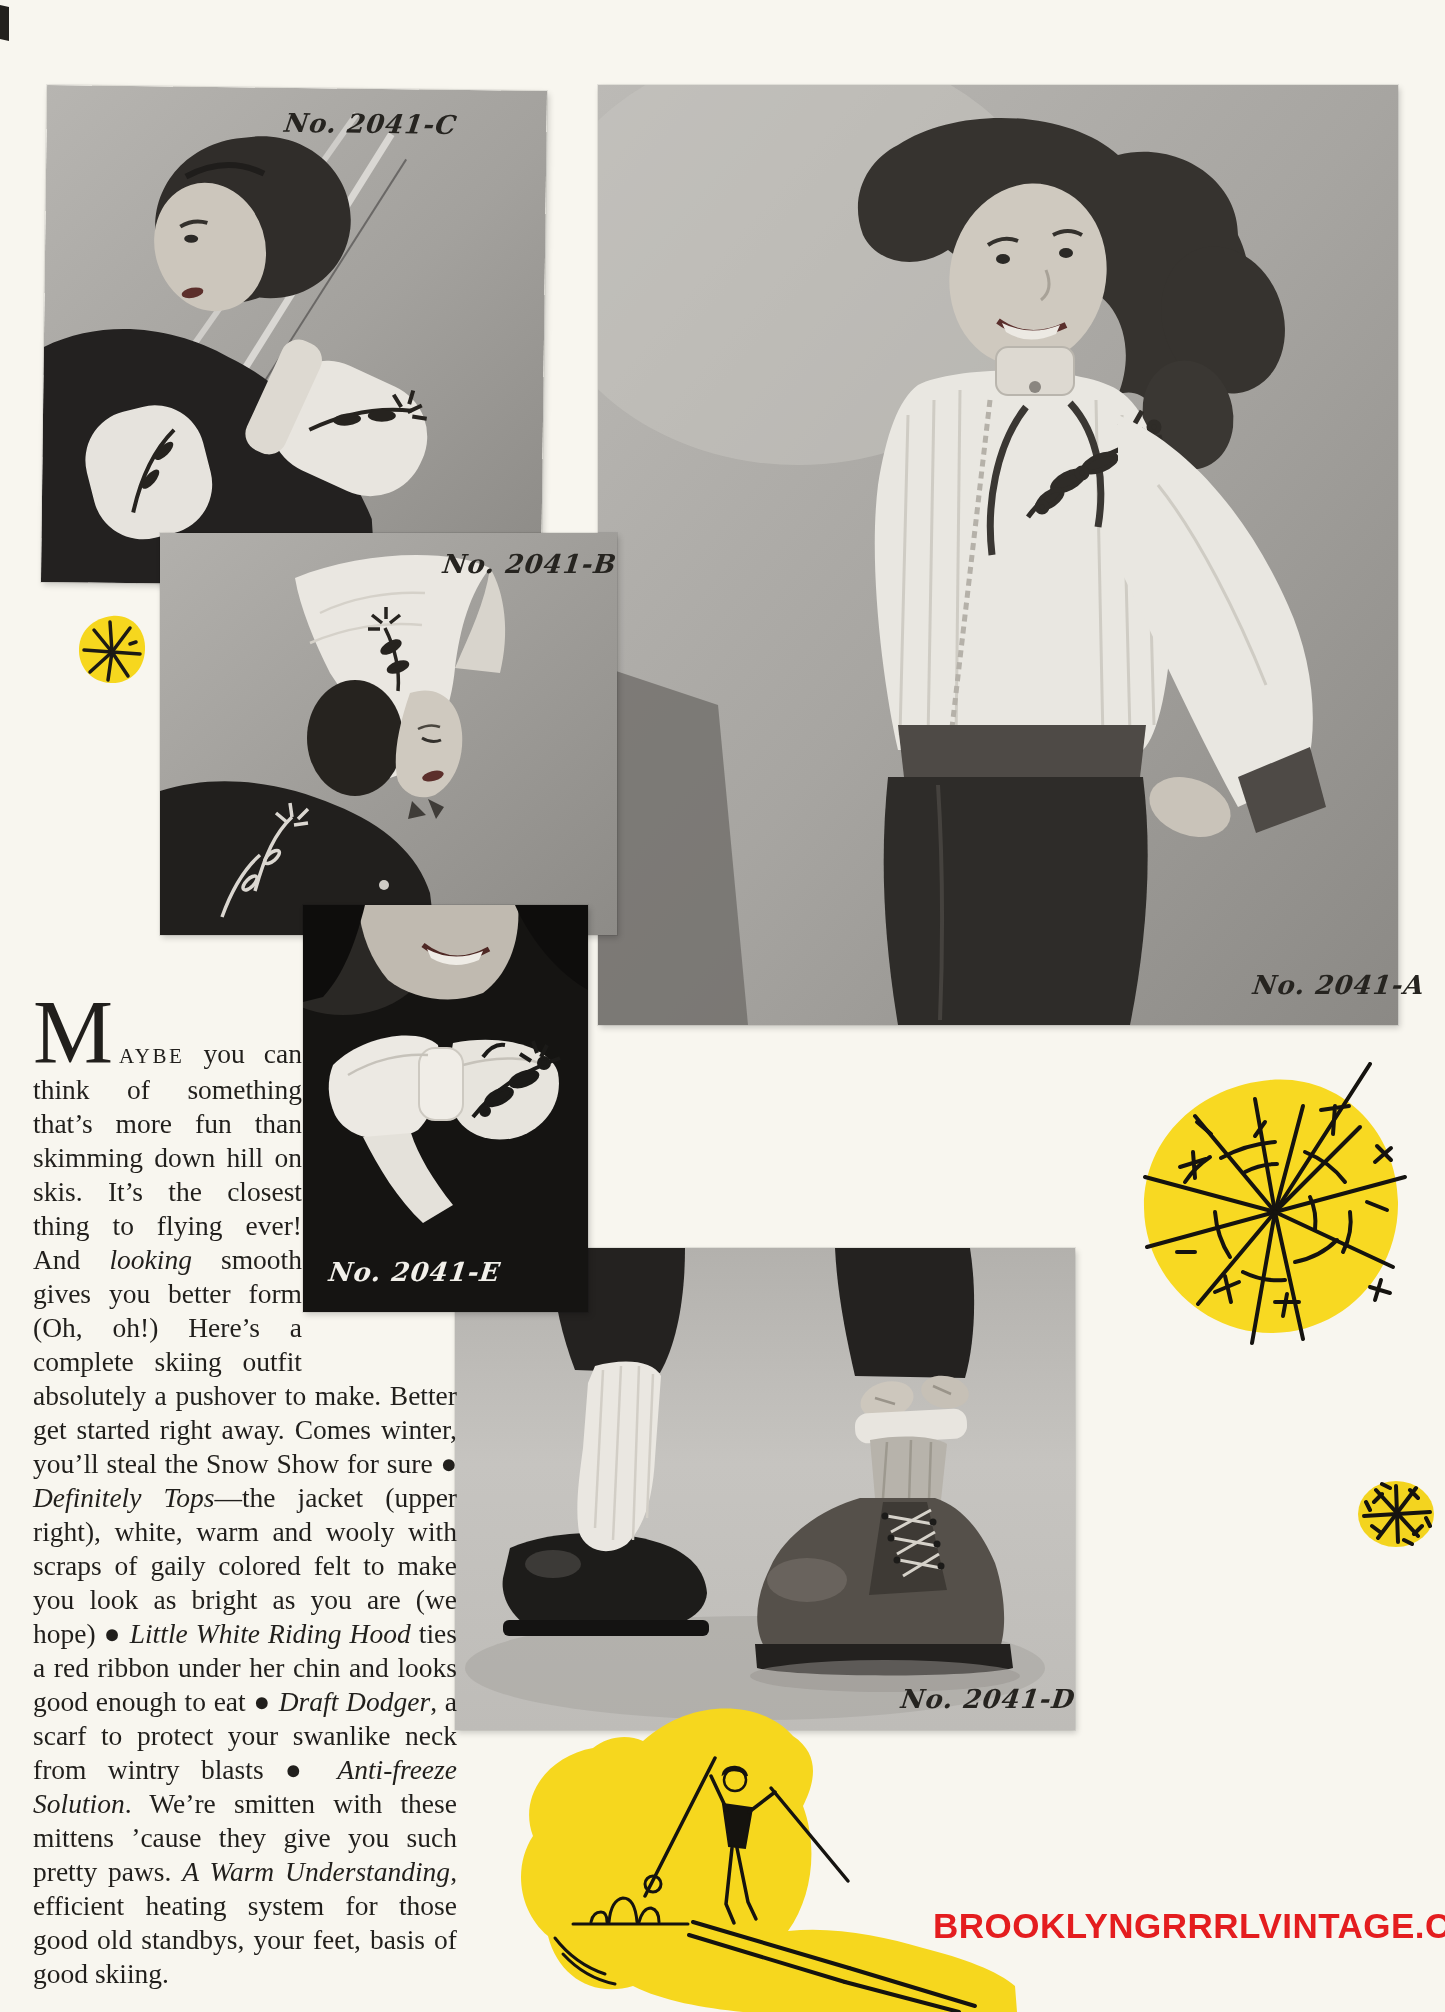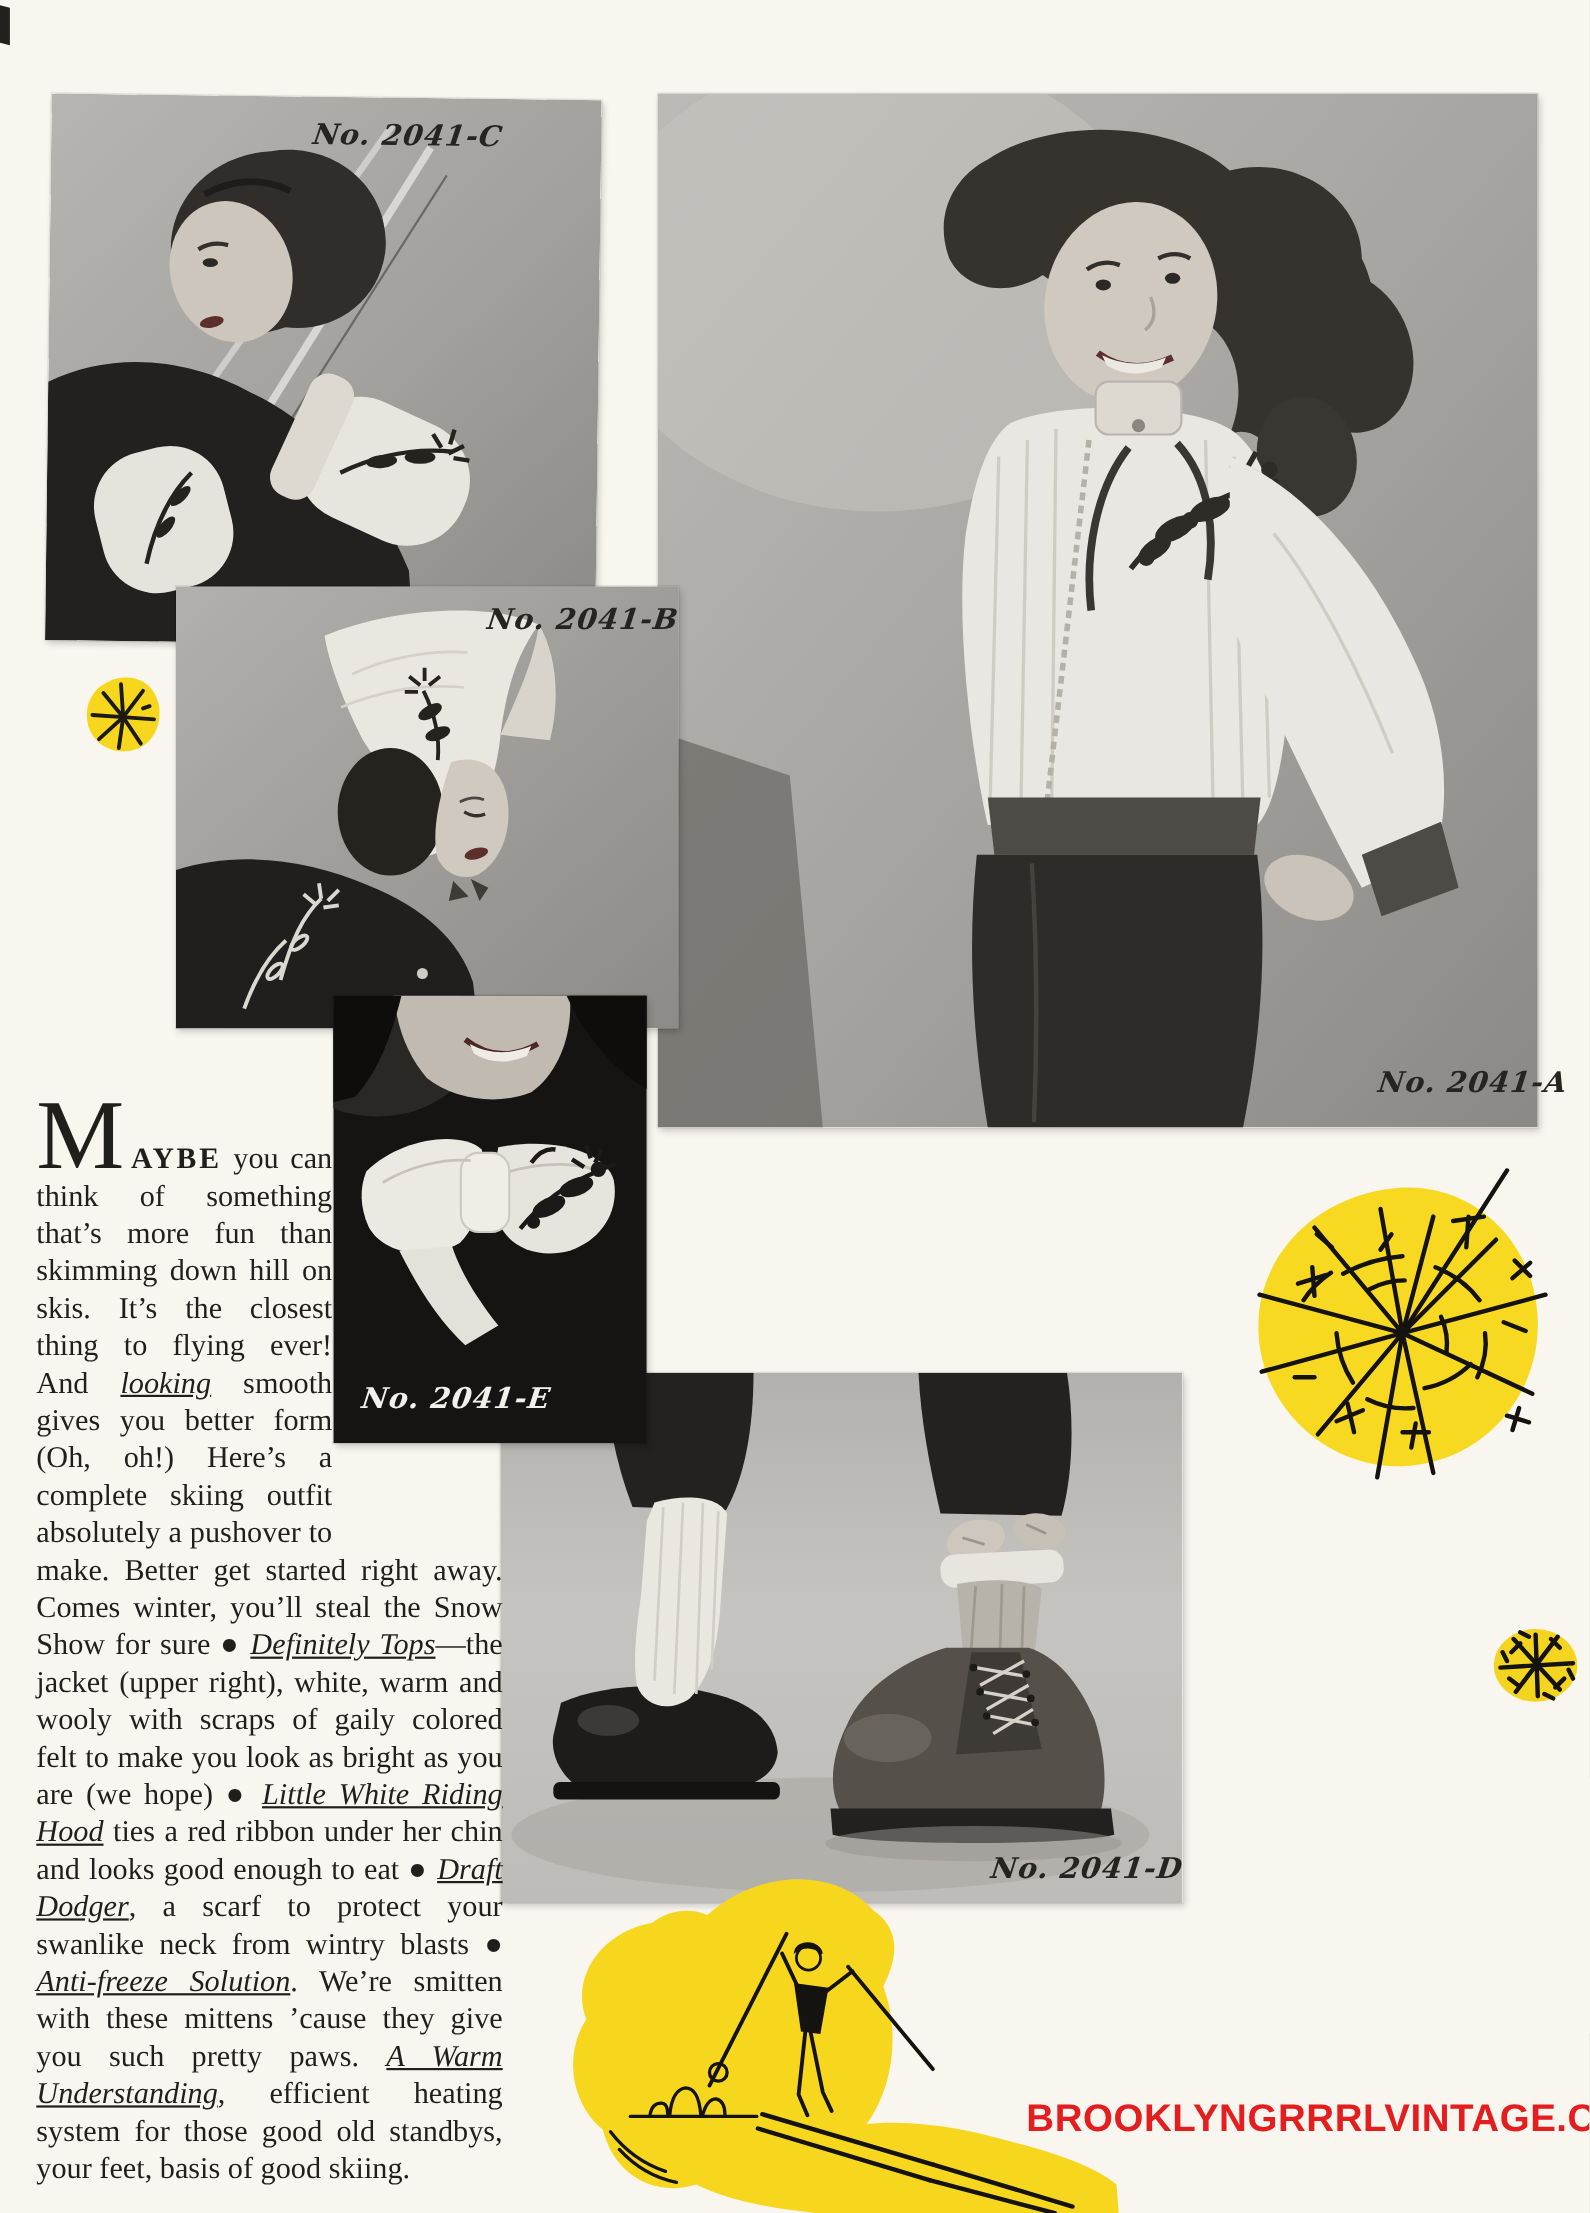--- a/index.html
+++ b/index.html
@@ -9,22 +9,22 @@
   .photo svg{display:block;width:100%;height:100%;}
   .photo-label{position:absolute;font-family:"DejaVu Serif",serif;font-style:italic;font-weight:700;
         font-size:26px;letter-spacing:1px;transform:skewX(-7deg);white-space:nowrap;}
   .label-dark{color:#262420;}
   .label-light{color:#f2f0ea;}
   .deco{position:absolute;}
   .article{position:absolute;left:33px;top:1033px;width:424px;font-size:27.5px;line-height:34px;
         text-align:justify;color:#211f1c;}
   .spacer{float:right;width:155px;height:345px;}
   .dropcap{font-size:90px;line-height:0;letter-spacing:1px;margin-right:5px;}
-  .sc{font-size:27px;letter-spacing:2.5px;font-weight:bold;}
-  .it{font-style:italic;text-decoration:underline;}
+  .sc{font-size:21px;letter-spacing:2.5px;}
+  .it{font-style:italic;}
   .watermark{position:absolute;left:933px;top:1906px;font-family:"Liberation Sans",sans-serif;
         font-weight:bold;font-size:35px;color:#e41d1f;letter-spacing:.5px;z-index:30;}
   .corner-mark{position:absolute;left:0;top:6px;width:9px;height:34px;background:#23211e;
         transform:skewY(14deg);}
 </style>
 </head>
 <body>
 
 <div class="page">
 

